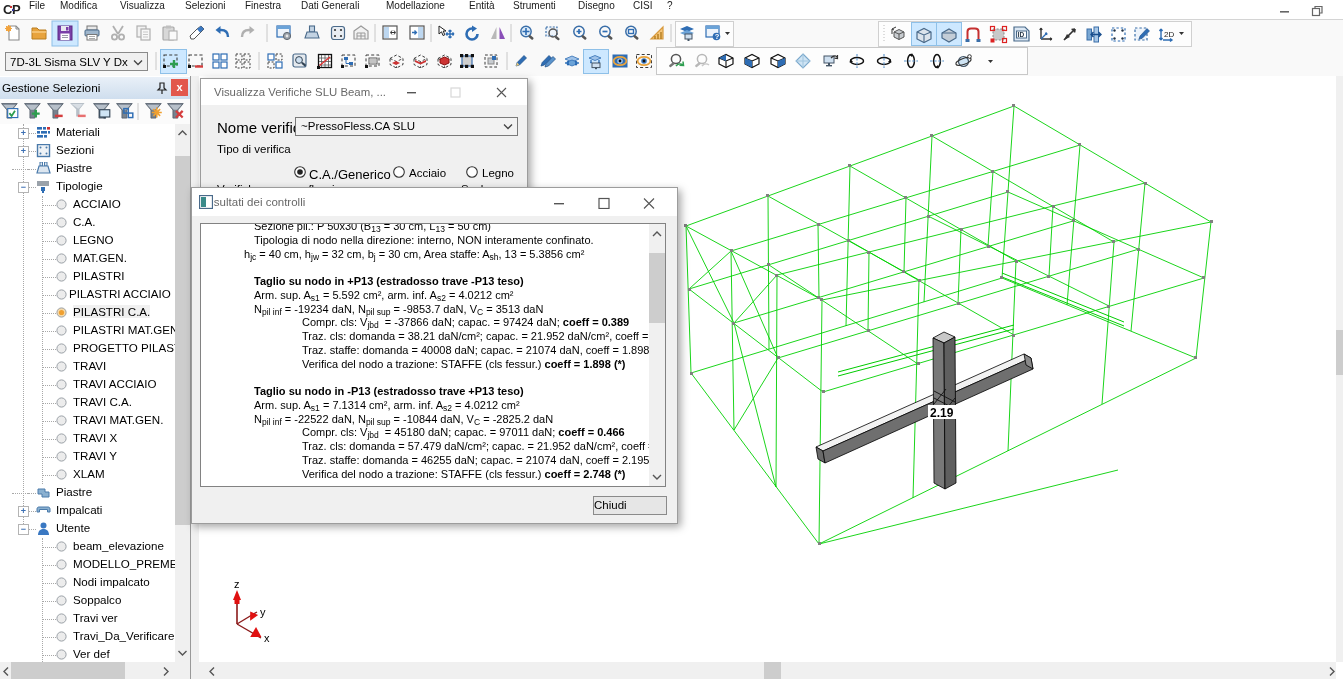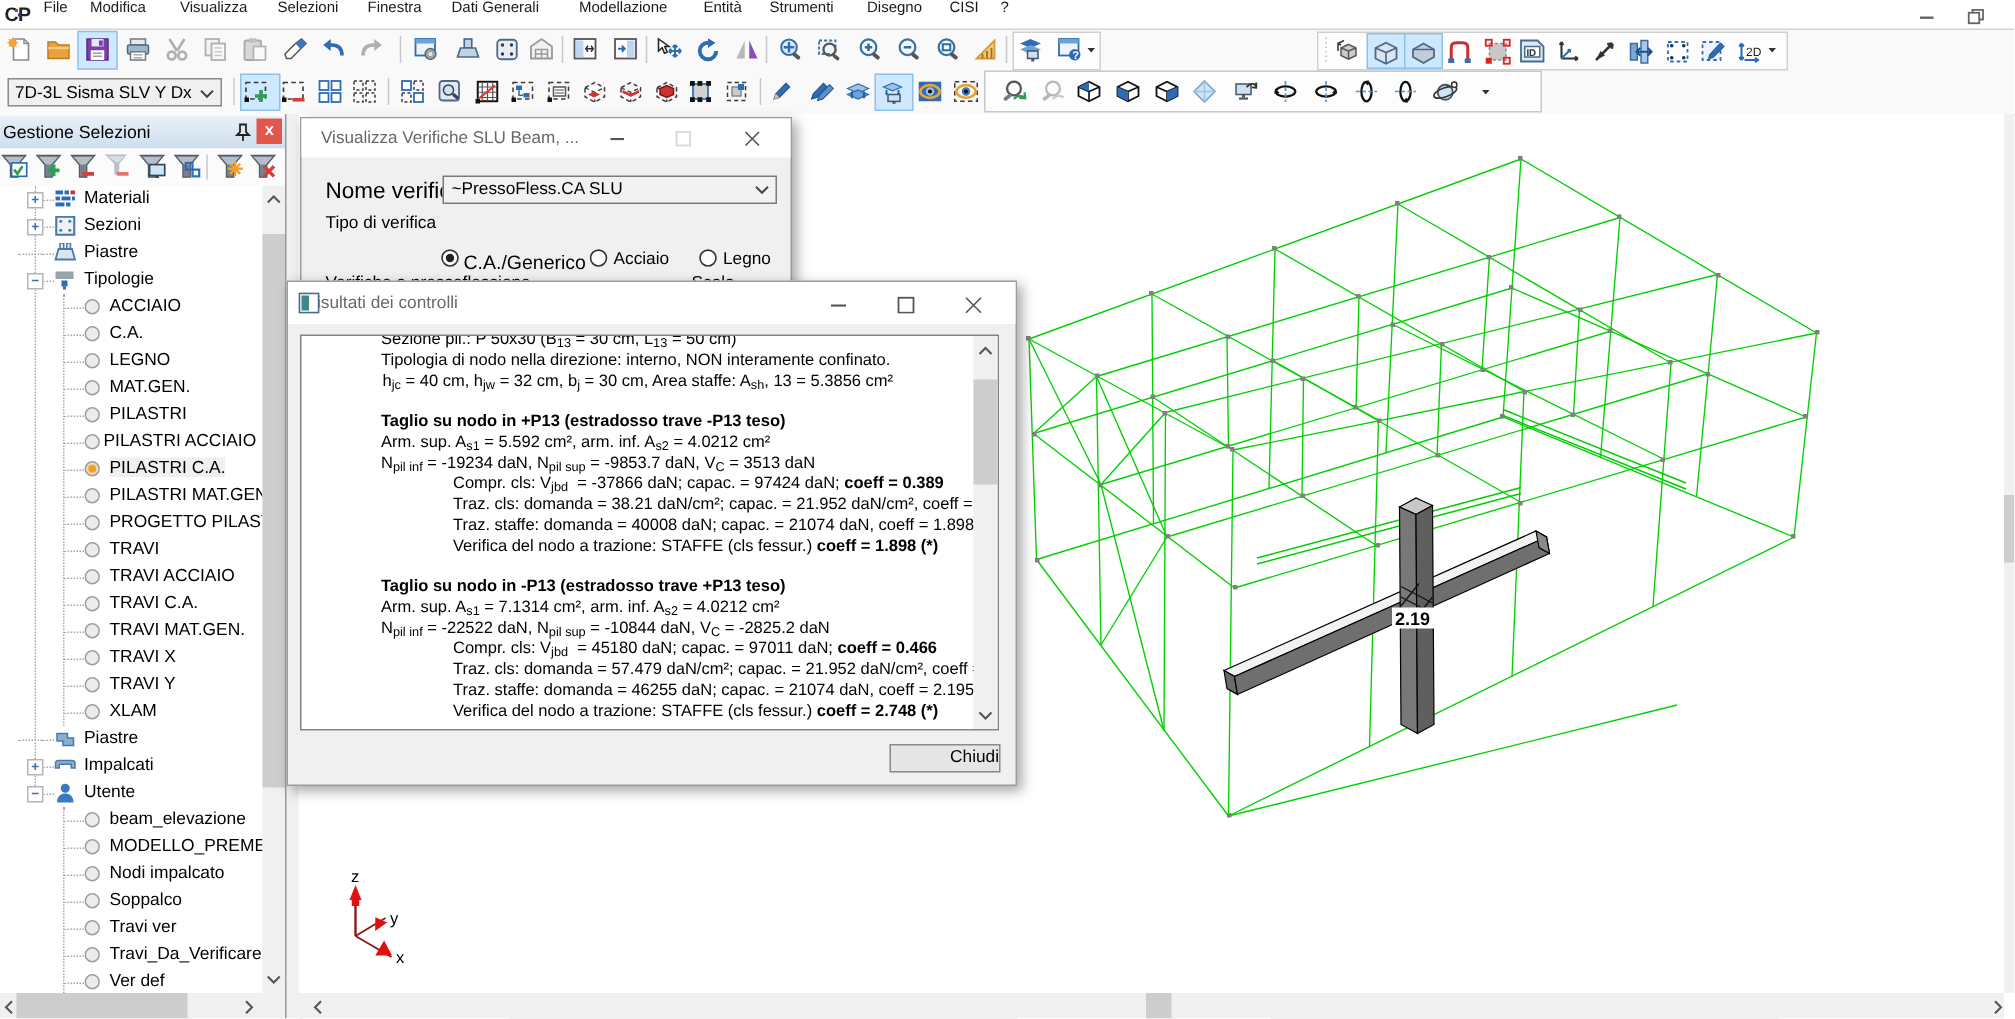--- a/index.html
+++ b/index.html
@@ -935,21 +935,21 @@
         <rect x="0.5" y="0.5" width="13" height="13" fill="#fff" stroke="#4a6a8a" stroke-width="1.3"></rect>
         <rect x="2" y="2" width="5" height="10" fill="#3a8a8a"></rect>
       </svg><span style="margin-left:11px">Risultati dei controlli</span><svg style="position:absolute;left:360px;top:9px" width="110" height="12">
         <rect x="2" y="6" width="10" height="1.4" fill="#555"></rect>
         <rect x="47" y="1.5" width="10" height="10" fill="none" stroke="#555" stroke-width="1.2"></rect>
         <path d="M92 1.5 L102 11.5 M102 1.5 L92 11.5" stroke="#555" stroke-width="1.1" fill="none"></path>
       </svg></div>
     <div class="abs" style="left:8px;top:35px;width:466px;height:264px;background:#fff;border:1px solid #828282;box-sizing:border-box;overflow:hidden;font-size:11px;color:#000">
       <div class="abs" style="left:53px;top:-4.0px;white-space:nowrap">Sezione pil.: P 50x30 (B<sub>13</sub> = 30 cm, L<sub>13</sub> = 50 cm)</div>
       <div class="abs" style="left:53px;top:9.8px;white-space:nowrap">Tipologia di nodo nella direzione: interno, NON interamente confinato.</div>
-      <div class="abs" style="left:54px;top:23.5px;white-space:nowrap">h<sub>jc</sub> = 40 cm, h<sub>jw</sub> = 32 cm, b<sub>j</sub> = 30 cm, Area staffe: A<sub>sh</sub>, 13 = 5.3856 cm²</div>
+      <div class="abs" style="left:43px;top:23.5px;white-space:nowrap">h<sub>jc</sub> = 40 cm, h<sub>jw</sub> = 32 cm, b<sub>j</sub> = 30 cm, Area staffe: A<sub>sh</sub>, 13 = 5.3856 cm²</div>
       <div class="abs" style="left:53px;top:51.0px;white-space:nowrap"><b>Taglio su nodo in +P13 (estradosso trave -P13 teso)</b></div>
       <div class="abs" style="left:53px;top:64.8px;white-space:nowrap">Arm. sup. A<sub>s1</sub> = 5.592 cm², arm. inf. A<sub>s2</sub> = 4.0212 cm²</div>
       <div class="abs" style="left:53px;top:78.5px;white-space:nowrap">N<sub>pil inf</sub> = -19234 daN, N<sub>pil sup</sub> = -9853.7 daN, V<sub>C</sub> = 3513 daN</div>
       <div class="abs" style="left:101px;top:92.2px;white-space:nowrap">Compr. cls: V<sub>jbd</sub>&nbsp; = -37866 daN; capac. = 97424 daN; <b>coeff = 0.389</b></div>
       <div class="abs" style="left:101px;top:106.0px;white-space:nowrap">Traz. cls: domanda = 38.21 daN/cm²; capac. = 21.952 daN/cm², coeff =</div>
       <div class="abs" style="left:101px;top:119.8px;white-space:nowrap">Traz. staffe: domanda = 40008 daN; capac. = 21074 daN, coeff = 1.898</div>
       <div class="abs" style="left:101px;top:133.5px;white-space:nowrap">Verifica del nodo a trazione: STAFFE (cls fessur.) <b>coeff = 1.898 (*)</b></div>
       <div class="abs" style="left:53px;top:161.0px;white-space:nowrap"><b>Taglio su nodo in -P13 (estradosso trave +P13 teso)</b></div>
       <div class="abs" style="left:53px;top:174.8px;white-space:nowrap">Arm. sup. A<sub>s1</sub> = 7.1314 cm², arm. inf. A<sub>s2</sub> = 4.0212 cm²</div>
       <div class="abs" style="left:53px;top:188.5px;white-space:nowrap">N<sub>pil inf</sub> = -22522 daN, N<sub>pil sup</sub> = -10844 daN, V<sub>C</sub> = -2825.2 daN</div>
@@ -959,14 +959,14 @@
       <div class="abs" style="left:101px;top:243.5px;white-space:nowrap">Verifica del nodo a trazione: STAFFE (cls fessur.) <b>coeff = 2.748 (*)</b></div>
     </div>
     <div class="abs sb" style="left:457px;top:36px;width:16px;height:262px"></div>
     <div class="abs sbthumb" style="left:457px;top:65px;width:16px;height:70px"></div>
     <svg class="abs" style="left:457px;top:40px" width="16" height="12">
       <path d="M4 8 L8 4 L12 8" fill="none" stroke="#555" stroke-width="1.4"></path>
     </svg>
     <svg class="abs" style="left:457px;top:283px" width="16" height="12">
       <path d="M4 4 L8 8 L12 4" fill="none" stroke="#555" stroke-width="1.4"></path>
     </svg>
-    <div class="abs" style="left:401px;top:308px;width:74px;height:19px;background:#e6e6e6;border:1px solid #8a8a8a;box-sizing:border-box;font-size:11.5px;text-align:right;line-height:17px">Chiudi</div>
+    <div class="abs" style="left:401px;top:308px;width:74px;height:19px;background:#e6e6e6;border:1px solid #8a8a8a;box-sizing:border-box;font-size:11.5px;text-align:left;line-height:17px">Chiudi</div>
   </div>
 
 </body></html>

